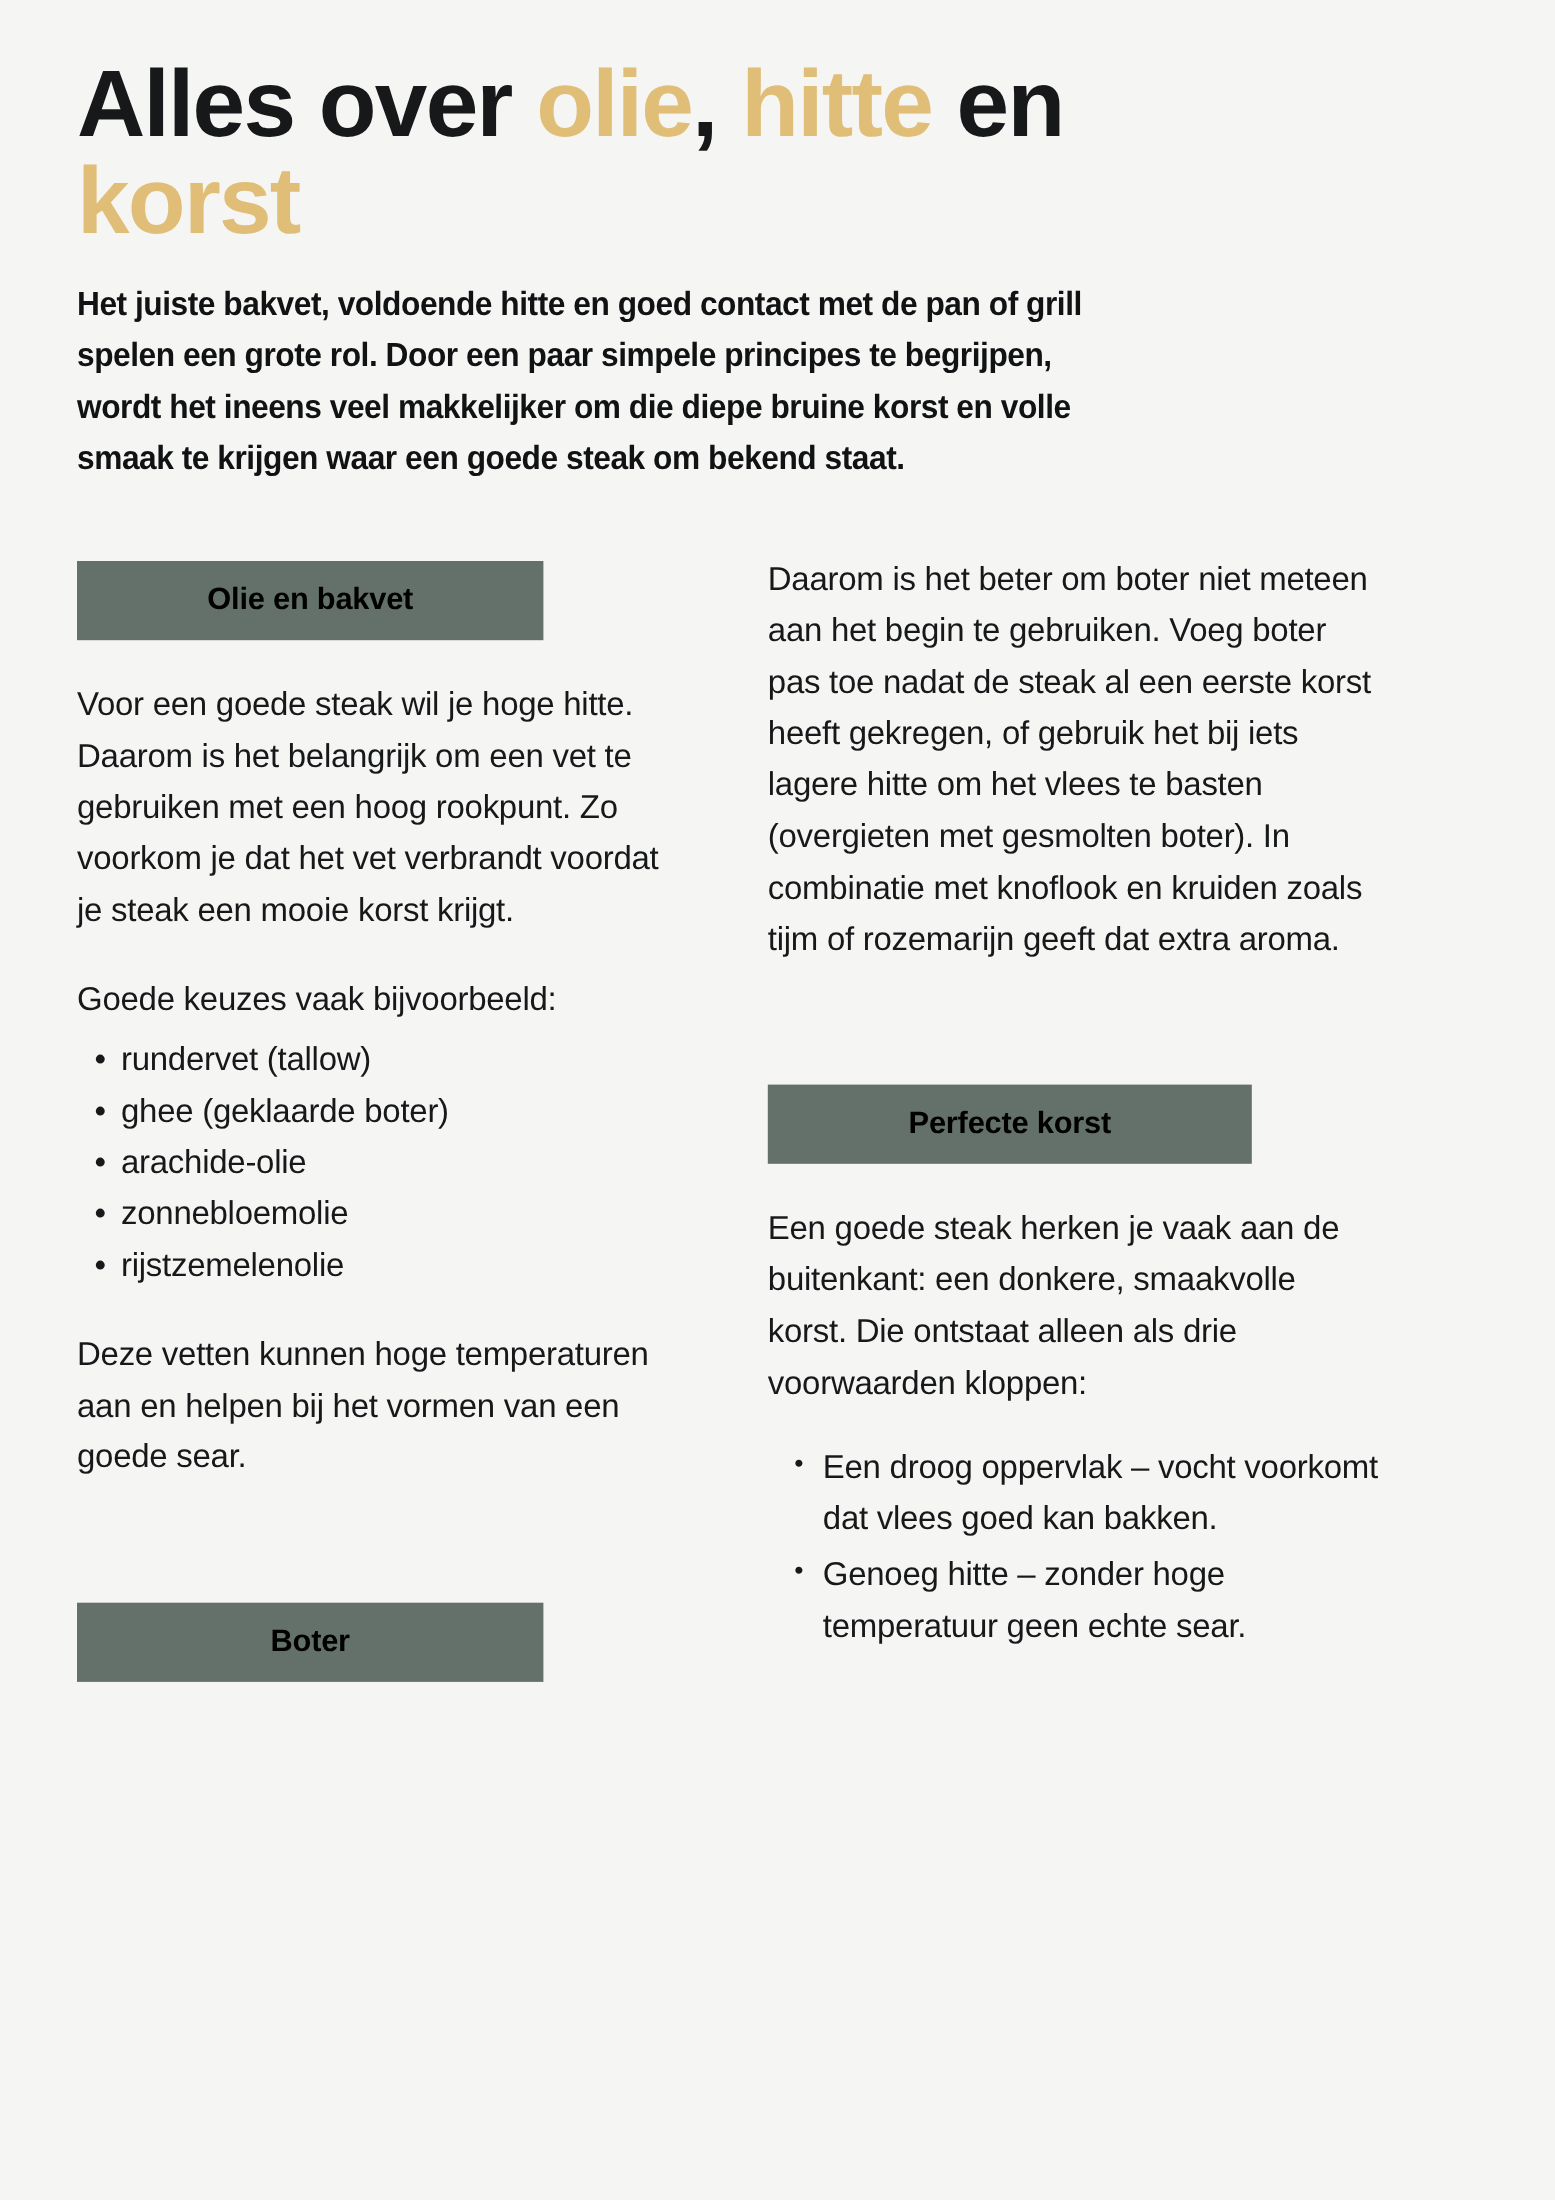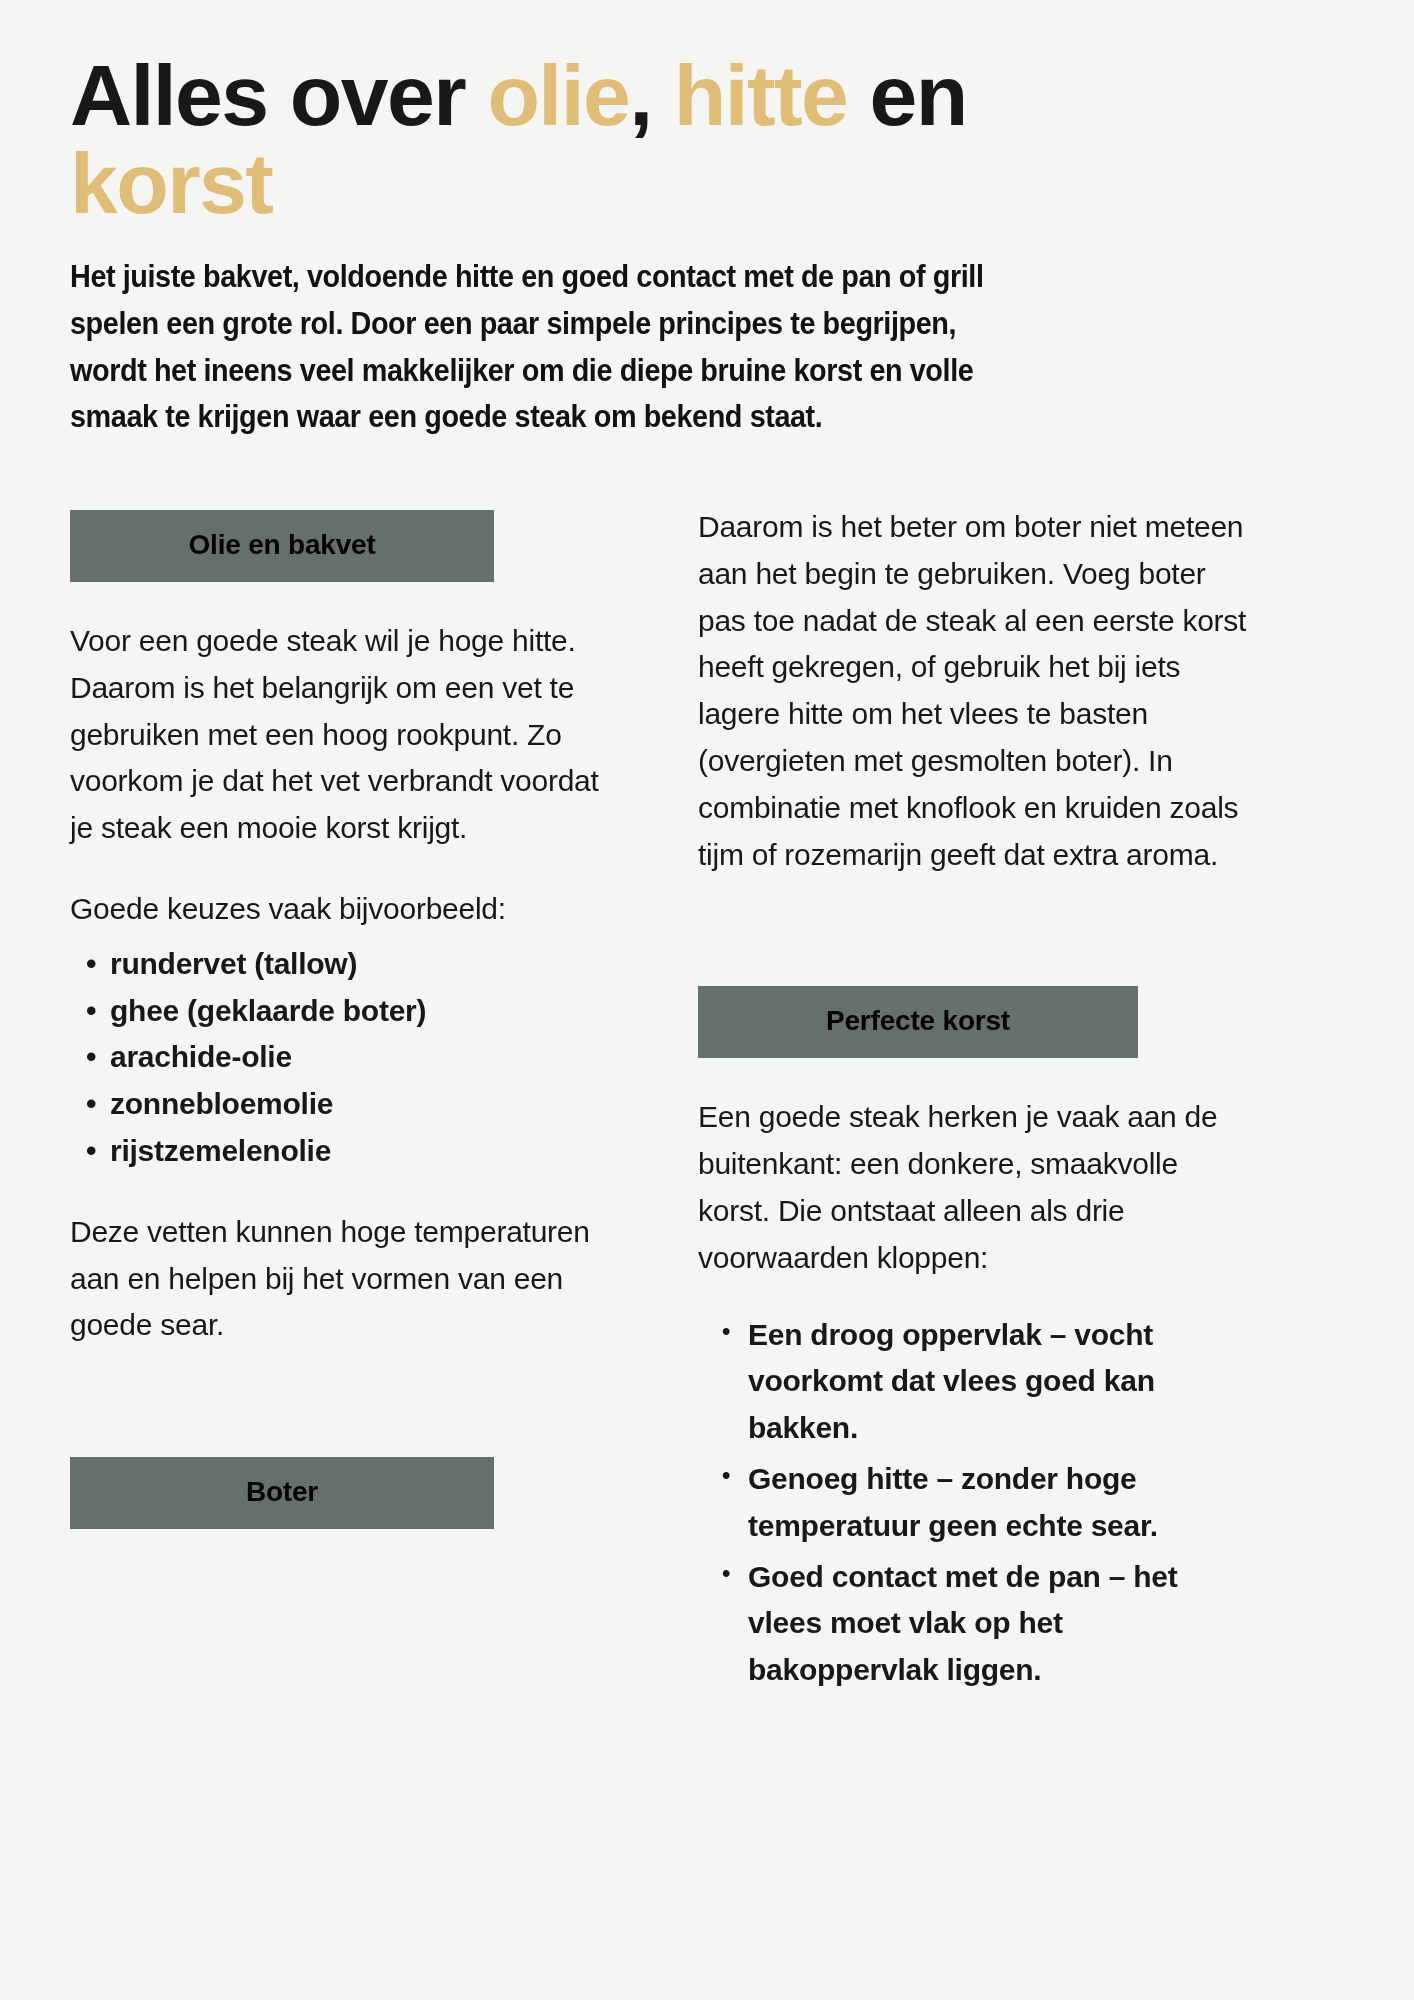--- a/index.html
+++ b/index.html
@@ -90,21 +90,21 @@
 
   
   ul.bullets {
     list-style: none;
     margin: 0 0 34px 0;
     padding: 0;
   }
   ul.bullets li {
     font-size: 30px;
     line-height: 1.56;
-    font-weight: 700;
+    font-weight: 400;
     letter-spacing: -0.25px;
     color: #17181a;
     position: relative;
     padding-left: 40px;
     margin: 0;
   }
   ul.bullets li::before {
     content: "\2022";
     position: absolute;
     left: 16px;
@@ -168,18 +168,17 @@
 
       <div class="spacer-xl"></div>
 
       <div class="badge badge-korst">Perfecte korst</div>
 
       <p class="body-text tight">Een goede steak herken je vaak aan de buitenkant: een donkere, smaakvolle korst. Die ontstaat alleen als drie voorwaarden kloppen:</p>
 
       <ul class="bullets indented last">
         <li>Een droog oppervlak – vocht voorkomt dat vlees goed kan bakken.</li>
         <li>Genoeg hitte – zonder hoge temperatuur geen echte sear.</li>
-        <li>Goed contact met de pan – het vlees moet vlak op het bakoppervlak liggen.</li>
       </ul>
     </div>
 
   </div>
 </div>
 
 </body></html>

